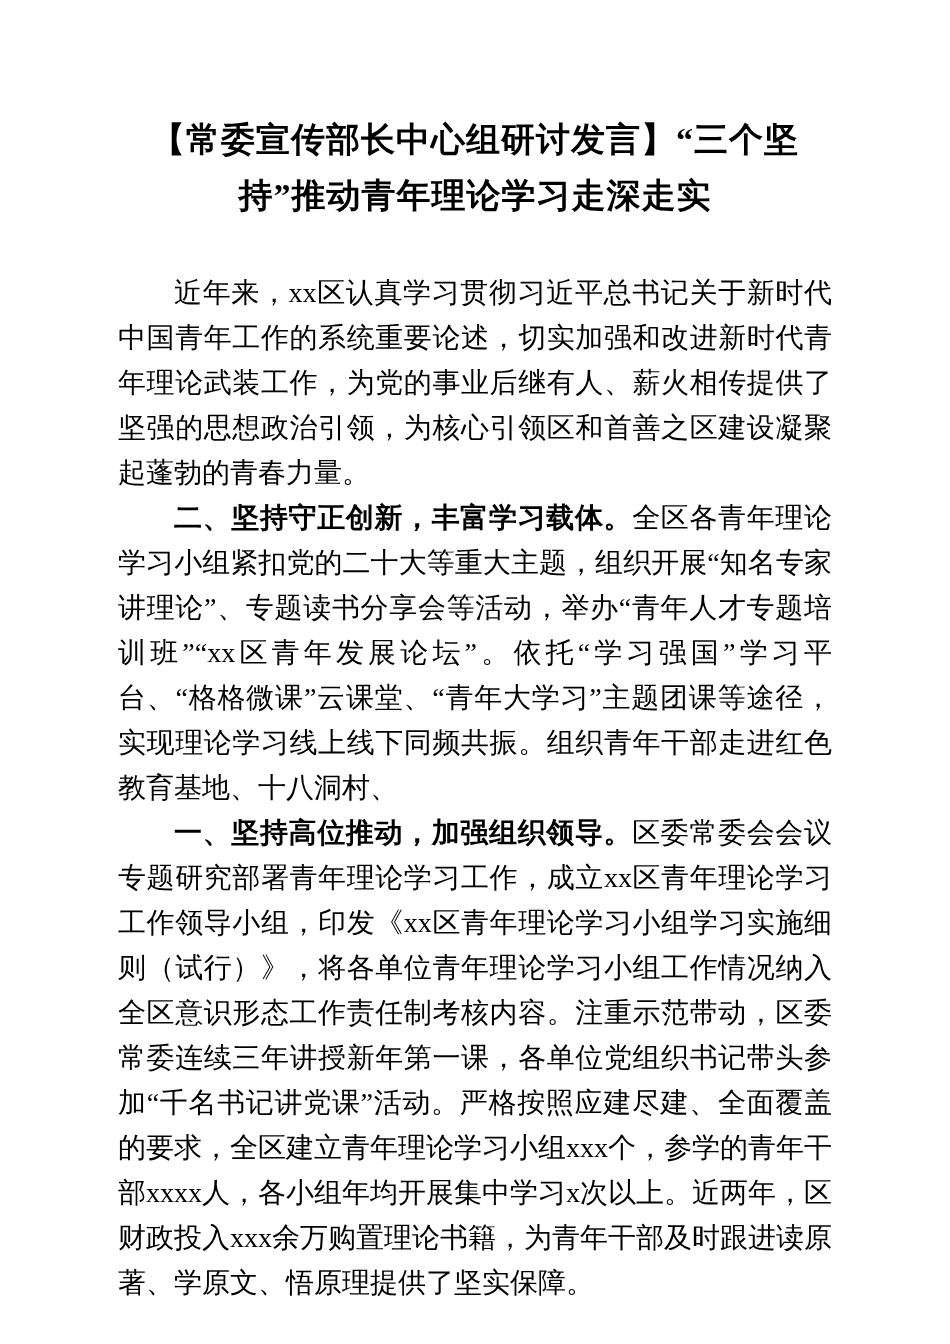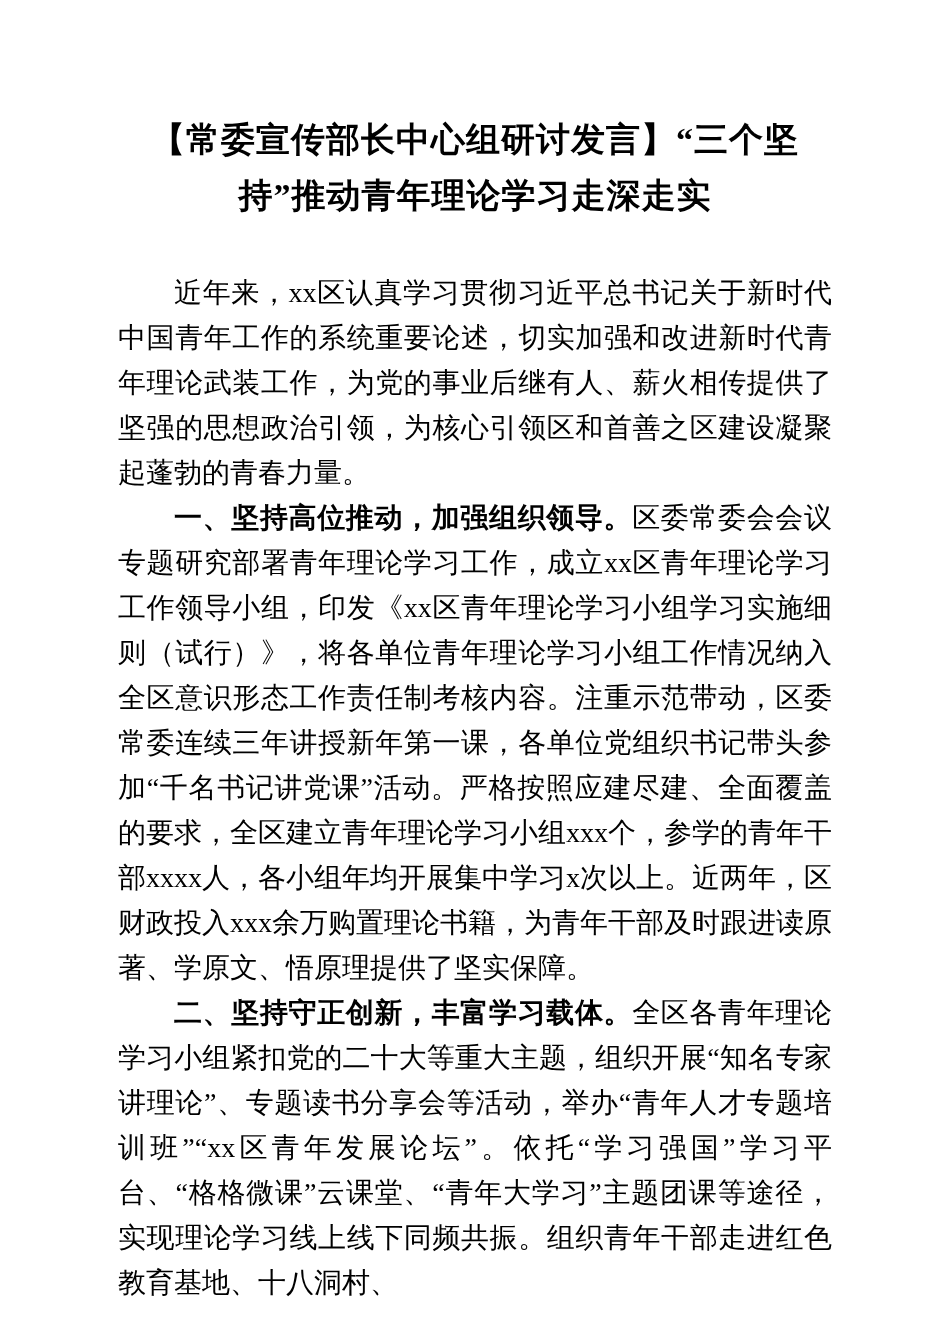--- a/index.html
+++ b/index.html
@@ -44,17 +44,17 @@
   </style>
 </head>
 <body>
 
 <div class="page">
 
   <h1 class="doc-title">【常委宣传部长中心组研讨发言】“三个坚持”推动青年理论学习走深走实</h1>
 
   <p class="para"><span>近年来，xx区认真学习贯彻习近平总书记关于新时代中国青年工作的系统重要论述，切实加强和改进新时代青年理论武装工作，为党的事业后继有人、薪火相传提供了坚强的思想政治引领，为核心引领区和首善之区建设凝聚起蓬勃的青春力量。</span></p>
 
+  <p class="para"><span class="lead">二、坚持守正创新，丰富学习载体。</span><span>全区各青年理论学习小组紧扣党的二十大等重大主题，组织开展“知名专家讲理论”、专题读书分享会等活动，举办“青年人才专题培训班”“xx区青年发展论坛”。依托“学习强国”学习平台、“格格微课”云课堂、“青年大学习”主题团课等途径，实现理论学习线上线下同频共振。组织青年干部走进红色教育基地、十八洞村、</span></p>
+
   <p class="para"><span class="lead">一、坚持高位推动，加强组织领导。</span><span>区委常委会会议专题研究部署青年理论学习工作，成立xx区青年理论学习工作领导小组，印发《xx区青年理论学习小组学习实施细则（试行）》，将各单位青年理论学习小组工作情况纳入全区意识形态工作责任制考核内容。注重示范带动，区委常委连续三年讲授新年第一课，各单位党组织书记带头参加“千名书记讲党课”活动。严格按照应建尽建、全面覆盖的要求，全区建立青年理论学习小组xxx个，参学的青年干部xxxx人，各小组年均开展集中学习x次以上。近两年，区财政投入xxx余万购置理论书籍，为青年干部及时跟进读原著、学原文、悟原理提供了坚实保障。</span></p>
-
-  <p class="para"><span class="lead">二、坚持守正创新，丰富学习载体。</span><span>全区各青年理论学习小组紧扣党的二十大等重大主题，组织开展“知名专家讲理论”、专题读书分享会等活动，举办“青年人才专题培训班”“xx区青年发展论坛”。依托“学习强国”学习平台、“格格微课”云课堂、“青年大学习”主题团课等途径，实现理论学习线上线下同频共振。组织青年干部走进红色教育基地、十八洞村、</span></p>
 
 </div>
 
 </body></html>

